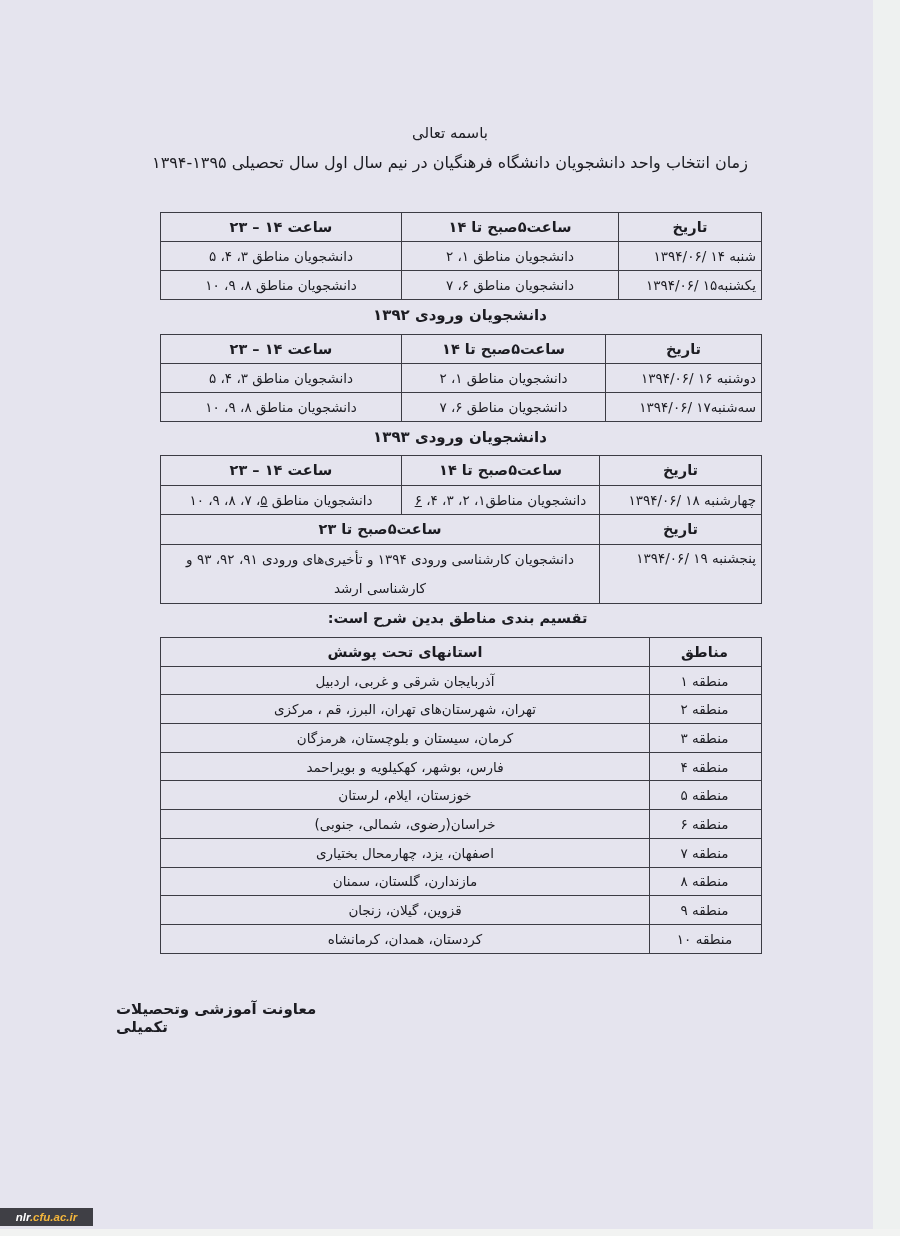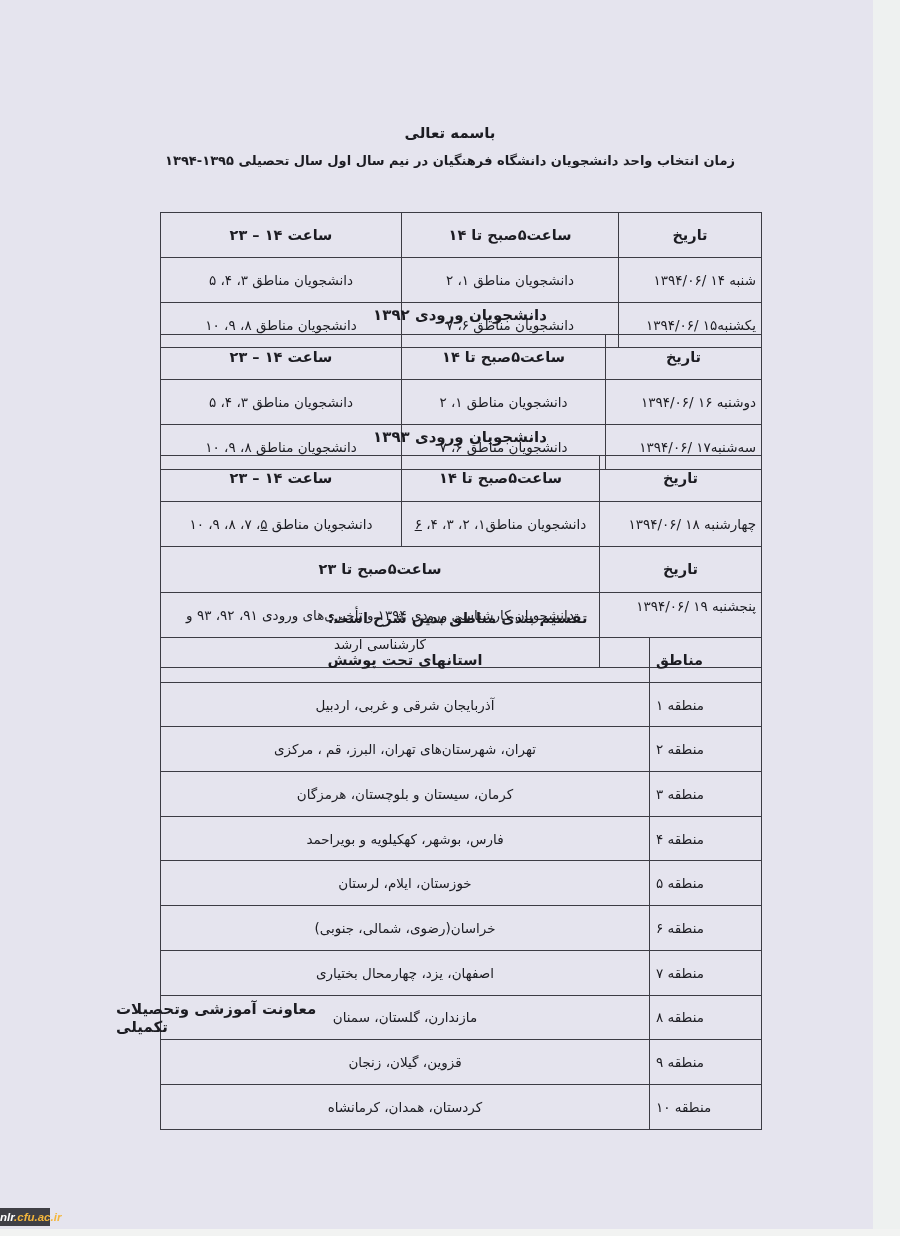--- a/index.html
+++ b/index.html
@@ -12,57 +12,57 @@
   .right-strip {
     position: absolute; left: 873px; top: 0; width: 27px; height: 1236px;
     background: #eef1f0;
   }
   .bottom-strip {
     position: absolute; left: 0; top: 1229px; width: 900px; height: 7px;
     background: #f2f3f2;
   }
   .page { position: absolute; left: 0; top: 0; width: 873px; height: 1236px; direction: rtl; }
 
-  .t { position: absolute; text-align: center; font-weight: bold; white-space: nowrap; }
+  .t { position: absolute; text-align: center; font-weight: normal; white-space: nowrap; }
   #heading1 { top: 124px; left: 0; width: 900px; font-size: 15px; }
-  #heading2 { top: 153px; left: 100px; width: 700px; font-size: 13px; }
+  #heading2 { top: 153px; left: 100px; width: 700px; font-size: 16px; }
 
   .sec-title { position: absolute; left: 160px; width: 600px; text-align: center; font-weight: bold; font-size: 15px; }
 
   table.grid {
     position: absolute; border-collapse: collapse; direction: rtl;
     table-layout: fixed;
   }
   table.grid td {
-    border: 1.5px solid #3c3c44; padding: 8px 6px;
+    border: 1.5px solid #3c3c44; padding: 0 6px;
     font-size: 13.5px; text-align: center; white-space: nowrap;
     overflow: hidden;
   }
   table.grid td.th { font-weight: bold; font-size: 14.5px; }
   table.grid td.date { text-align: right; padding-right: 5px; margin-top: 36px; }
   .u { text-decoration: underline; }
 
   #tbl1391 { left: 160px; top: 212px; width: 601px; }
   #tbl1391 td { height: 28px; }
   #tbl1392 { left: 160px; top: 334px; width: 601px; }
   #tbl1392 td { height: 28px; }
   #tbl1393 { left: 160px; top: 455px; width: 601px; }
   #tbl1393 td { height: 28.5px; }
-  #tbl1393 td.multi { height: 56px; white-space: normal; line-height: 29px; padding: 8px 4px; }
+  #tbl1393 td.multi { height: 56px; white-space: normal; line-height: 29px; padding: 0 4px; }
 
   #regions-intro { position: absolute; top: 610px; left: 160px; width: 595px; text-align: center; font-weight: bold; font-size: 14.5px; }
 
   #tblRegions { left: 160px; top: 637px; width: 601px; }
   #tblRegions td { height: 27.7px; }
-  #tblRegions td.region { text-align: left; padding-right: 8px; }
+  #tblRegions td.region { text-align: center; padding-right: 8px; }
 
   #signature { position: absolute; top: 1000px; left: 116px; width: 240px; text-align: left; font-weight: bold; font-size: 15px; direction: rtl; }
 
   #watermark {
-    position: absolute; left: 0; top: 1208px; width: 50px; height: 18px;
+    position: absolute; left: 0; top: 1208px; width: 93px; height: 18px;
     background: #3f3f45; color: #f4b63c; font-style: italic; font-weight: bold;
     font-size: 11.5px; line-height: 18px; text-align: center; direction: ltr;
     font-family: "Liberation Sans", sans-serif;
   }
   #watermark .w { color: #ffffff; }
 </style>
 </head>
 <body>
 
 <div class="right-strip"></div>

